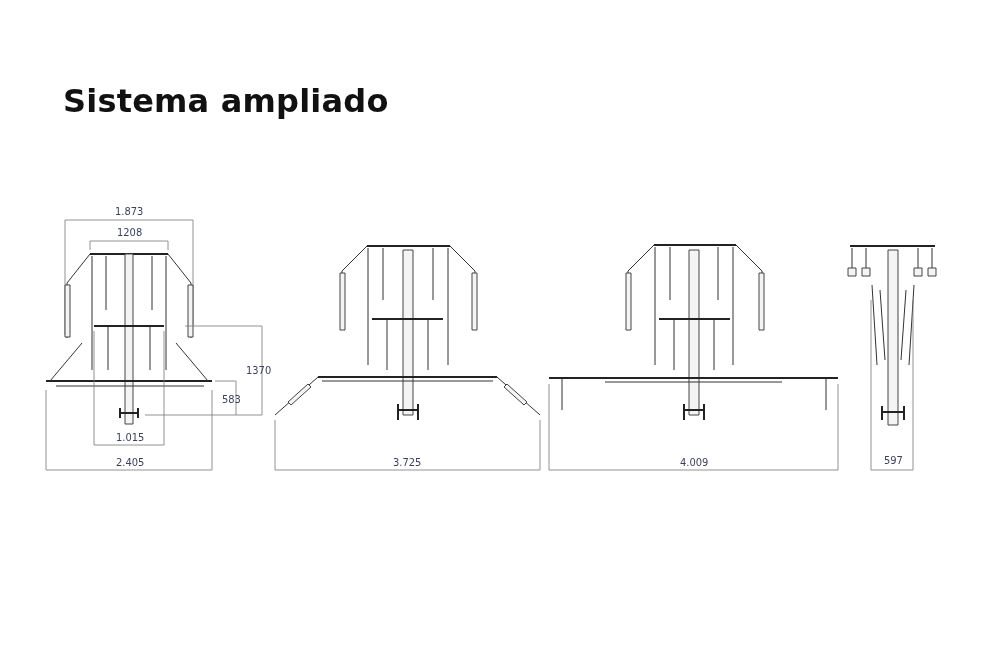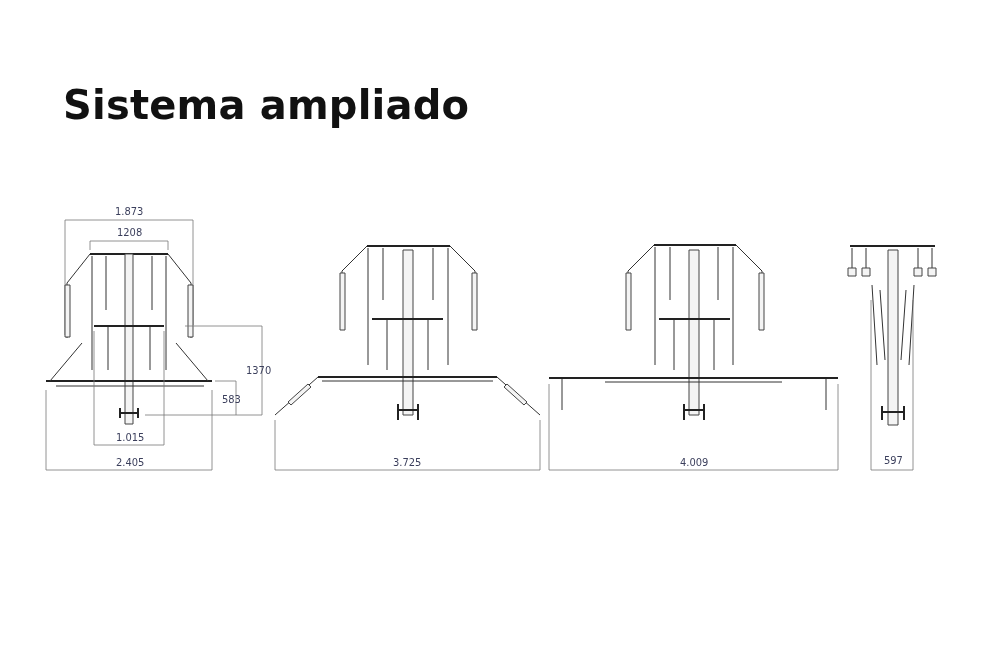--- a/index.html
+++ b/index.html
@@ -1,17 +1,17 @@
 <!DOCTYPE html>
 <html><head>
 <meta charset="utf-8">
 <style>
   html, body { margin: 0; padding: 0; background: #ffffff; }
   body { width: 986px; height: 657px; position: relative; overflow: hidden; font-family: "Liberation Sans", sans-serif; }
-  .title { position: absolute; left: 63px; top: 82px; font-size: 40px; font-weight: bold; color: #111111; letter-spacing: 0.2px; font-family: "DejaVu Sans", sans-serif; }
+  .title { position: absolute; left: 63px; top: 82px; font-size: 32px; font-weight: bold; color: #111111; letter-spacing: 0.2px; font-family: "DejaVu Sans", sans-serif; }
   svg.drawing { position: absolute; left: 0; top: 0; }
   .dim { font-family: "DejaVu Sans Condensed", "DejaVu Sans", sans-serif; font-size: 11px; fill: #3b3f5c; }
   .ln { stroke: #333; stroke-width: 1; fill: none; }
   .thick { stroke: #222; stroke-width: 2; fill: none; }
   .dimln { stroke: #777; stroke-width: 0.8; fill: none; }
   .part { stroke: #444; stroke-width: 1; fill: #f4f4f4; }
 </style>
 </head>
 <body>
 

